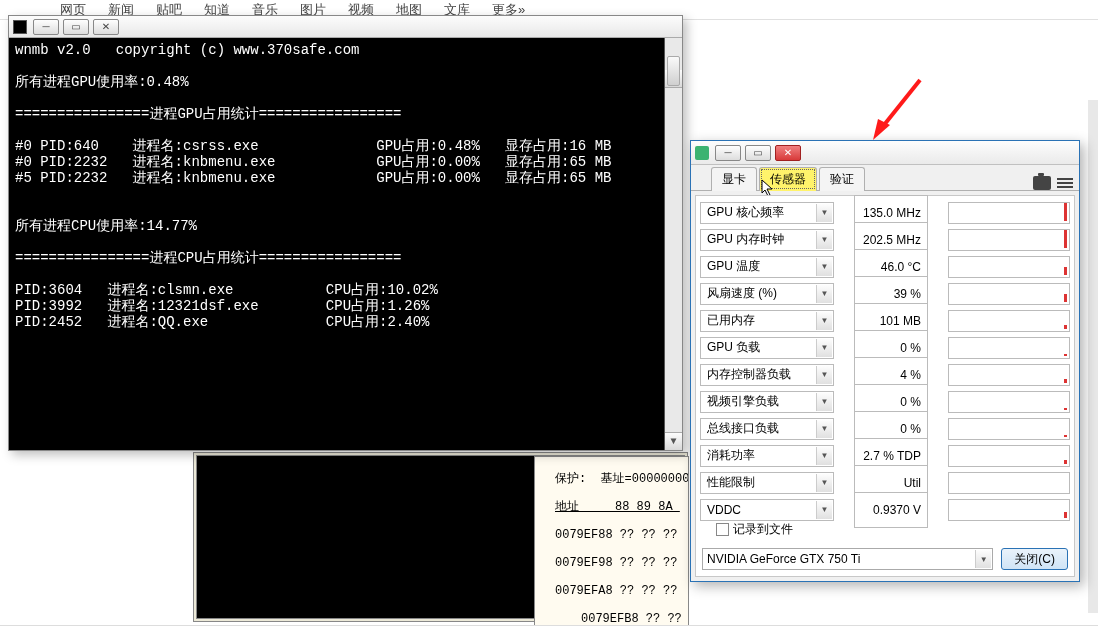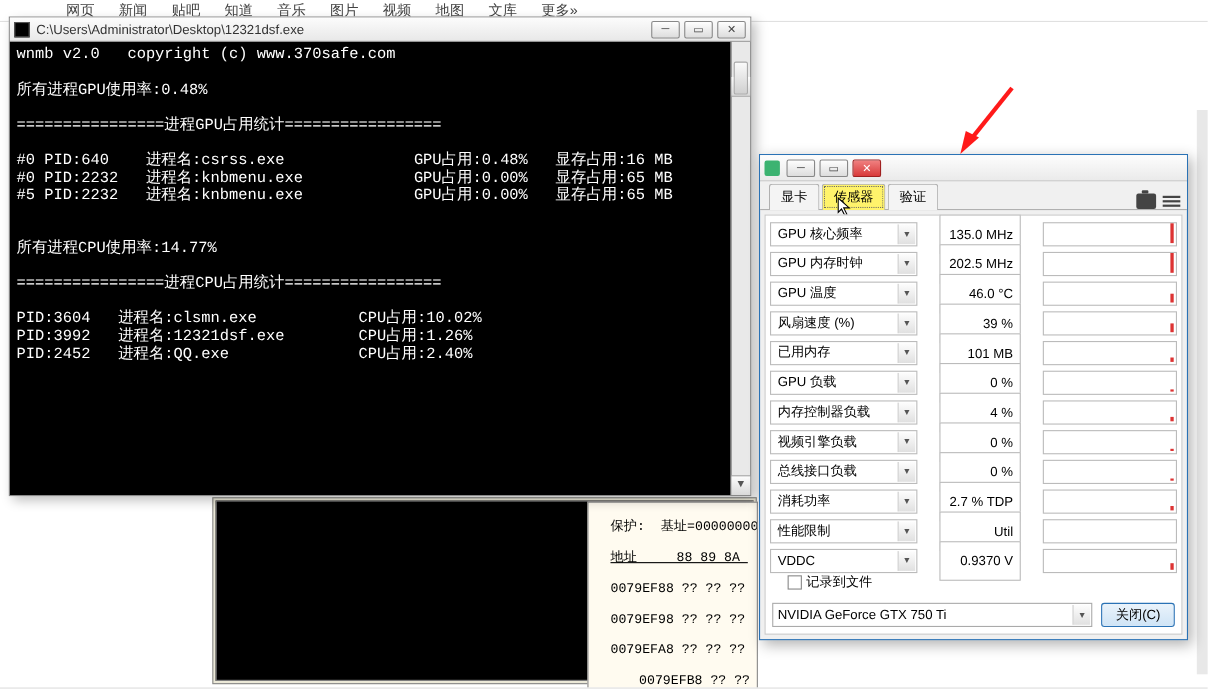--- a/index.html
+++ b/index.html
@@ -101,21 +101,21 @@
     background:linear-gradient(#fdfdfd,#eaeaea);
     border-bottom:1px solid #c0c0c0;
     height:24px;
   }
   .gpuz .titlebar .icon {
     width:14px;height:14px;background:#3cb371;border:none;border-radius:2px;
   }
   .gpuz .close { background:linear-gradient(#f08080,#d83a3a); color:#fff; border-color:#a02020;}
   .tabstrip {
     display:flex; align-items:flex-end; height:26px;
-    padding:2px 4px 0 8px; gap:2px;
+    padding:2px 4px 0 20px; gap:2px;
     background:#f0f0f0; border-bottom:1px solid #b0b0b0;
     position:relative;
   }
   .tab {
     padding:3px 10px; border:1px solid #b0b0b0; border-bottom:none;
     border-radius:3px 3px 0 0; background:#f4f4f4; font-size:12px;
     position:relative; top:1px;
   }
   .tab.active {
     background:#fff36b; outline:1px dotted #666; outline-offset:-3px;
@@ -217,21 +217,20 @@
 
 
 
 
 
 </div>
 
 <div class="console-win">
   <div class="titlebar">
     <div class="icon"></div>
-    <div class="title-text">C:\Users\Administrator\Desktop\12321dsf.exe</div>
     <div class="winbtns">
       <div class="winbtn">─</div>
       <div class="winbtn">▭</div>
       <div class="winbtn">✕</div>
     </div>
   </div>
   <div class="console-body"><span>wnmb v2.0   copyright (c) www.370safe.com</span>
 <span></span>
 <span>所有进程GPU使用率:0.48%</span>
 <span></span>

